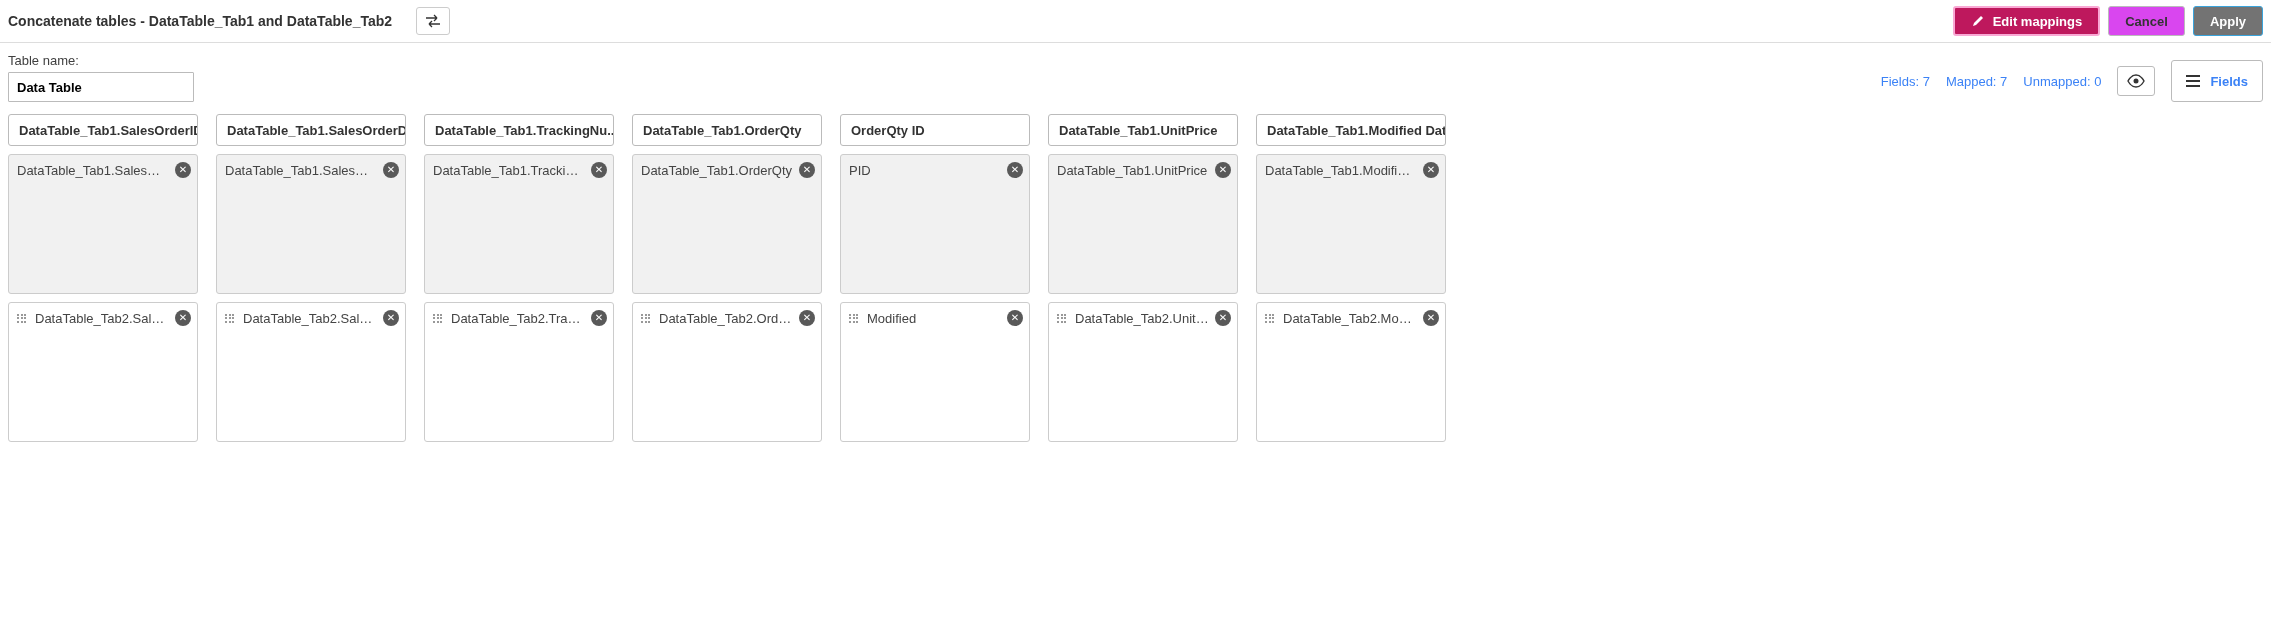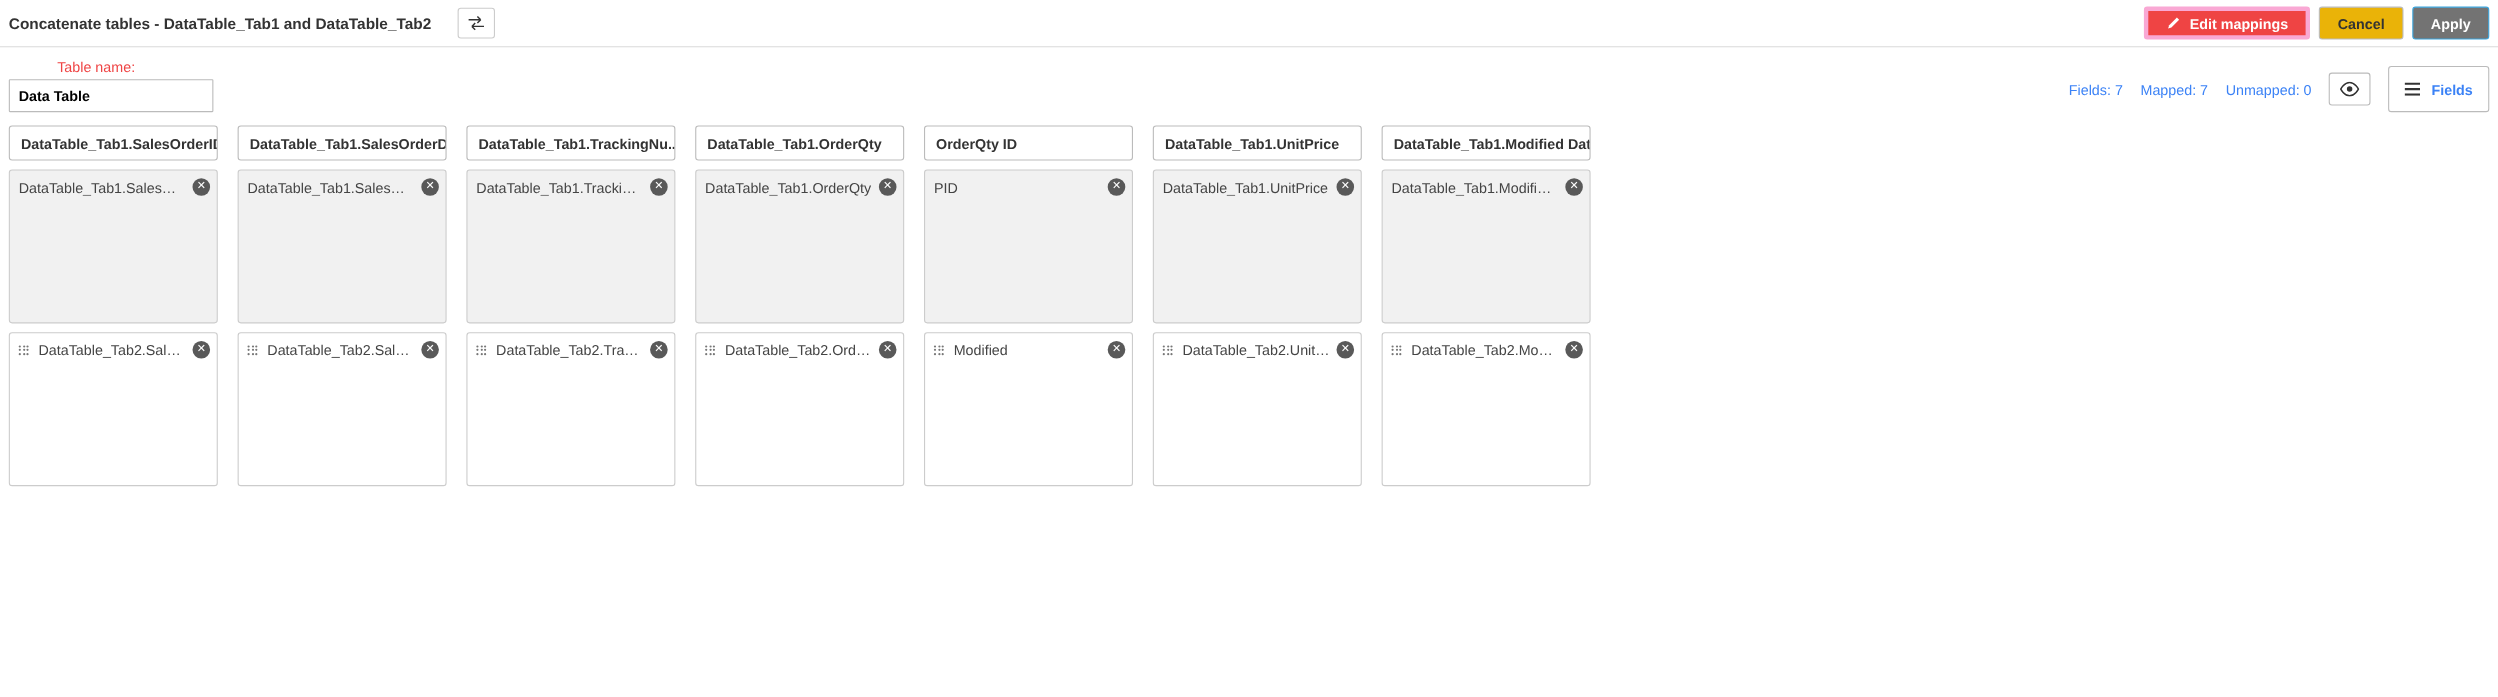--- a/index.html
+++ b/index.html
@@ -37,31 +37,31 @@
   padding: 0 16px;
   border-radius: 3px;
   font-size: 13px;
   font-weight: 600;
   cursor: pointer;
   display: inline-flex;
   align-items: center;
   gap: 8px;
   margin-left: 8px;
 }
-.btn-dark { background: #ef4444; color: #fff; border: 4px solid #f9a8d4; }
-.btn-light { background: #eab308; color: #333; border: 1px solid #bbb; }
+.btn-dark { background: #be185d; color: #fff; border: 2px solid #f9a8d4; }
+.btn-light { background: #d946ef; color: #333; border: 1px solid #bbb; }
 .btn-primary { background: #737373; color: #fff; border: 1px solid #3aa4dc; }
 
 .toolbar {
   display: flex;
   align-items: flex-end;
   padding: 10px 8px 8px 8px;
 }
 .toolbar-left { display:flex; flex-direction:column; gap:4px; }
-.tbl-label { font-size: 13px; color: #ef4444; margin-left: 44px; }
+.tbl-label { font-size: 13px; color: #404040; }
 .tbl-input {
   width: 186px;
   height: 30px;
   border: 1px solid #bbb;
   border-radius: 1px;
   padding: 0 8px;
   font-size: 13px;
   font-weight: 600;
 }
 .toolbar-spacer { flex:1; }

